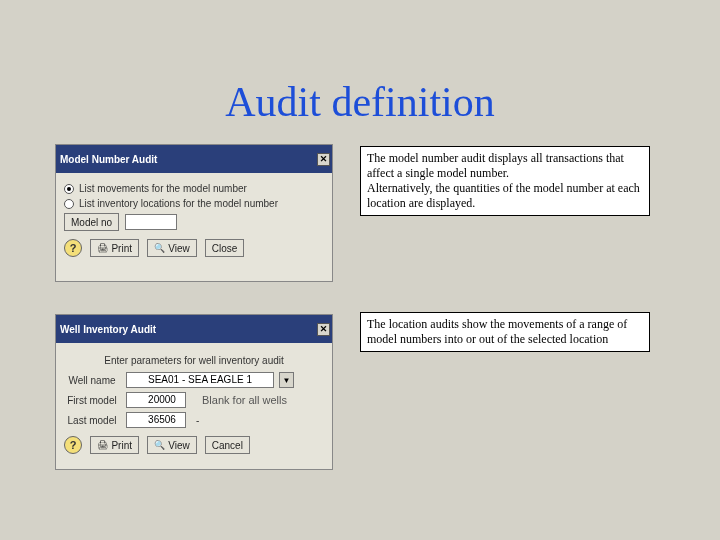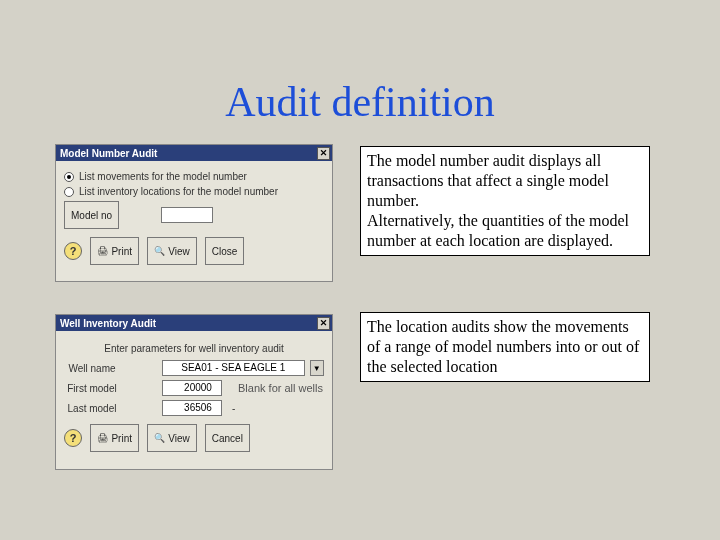--- a/index.html
+++ b/index.html
@@ -23,21 +23,21 @@
     position: absolute;
     background: #e6e4da;
     border: 1px solid #888;
     font-size: 10px;
   }
   .dialog.d1 { left: 55px; top: 144px; width: 278px; height: 138px; }
   .dialog.d2 { left: 55px; top: 314px; width: 278px; height: 156px; }
   .titlebar {
     background: #2a3f7a;
     color: #fff;
-    height: 16px;
+    height: 28px;
     display: flex;
     align-items: center;
     justify-content: space-between;
     padding: 0 2px 0 4px;
     font-size: 10px;
     font-weight: bold;
   }
   .closebtn {
     width: 13px;
     height: 13px;
@@ -71,29 +71,28 @@
     font-size: 10px;
   }
   .field-label { min-width: 56px; color:#333; }
   .input {
     background: #fff;
     border: 1px solid #777;
     height: 16px;
     padding: 1px 3px;
     font-size: 10px;
     color: #000;
-    margin-left: 36px;
   }
   .input.small { width: 52px; }
   .input.med { width: 60px; padding-left: 15px; }
   .input.wide { width: 148px; }
   .box-btn {
     background: #e6e4da;
     border: 1px solid #777;
-    height: 28px;
+    height: 18px;
     padding: 0 6px;
     font-size: 10px;
     display: inline-flex;
     align-items: center;
     gap: 3px;
     color:#222;
   }
   .btnrow {
     display: flex;
     align-items: center;
@@ -111,21 +110,21 @@
     display:inline-flex; align-items:center; justify-content:center;
     margin-left:-1px; font-size:8px; color:#000;
   }
   .note { color:#555; font-size:11px; margin-left:10px; }
   .annot {
     position: absolute;
     background: #fff;
     border: 1px solid #000;
     padding: 4px 6px;
     font-family: "Times New Roman", serif;
-    font-size: 16px;
+    font-size: 12px;
     line-height: 1.25;
     color:#000;
   }
   .annot.a1 { left: 360px; top: 146px; width: 290px; }
   .annot.a2 { left: 360px; top: 312px; width: 290px; }
   .ico { font-size:9px; }
 </style>
 </head>
 <body>
 

